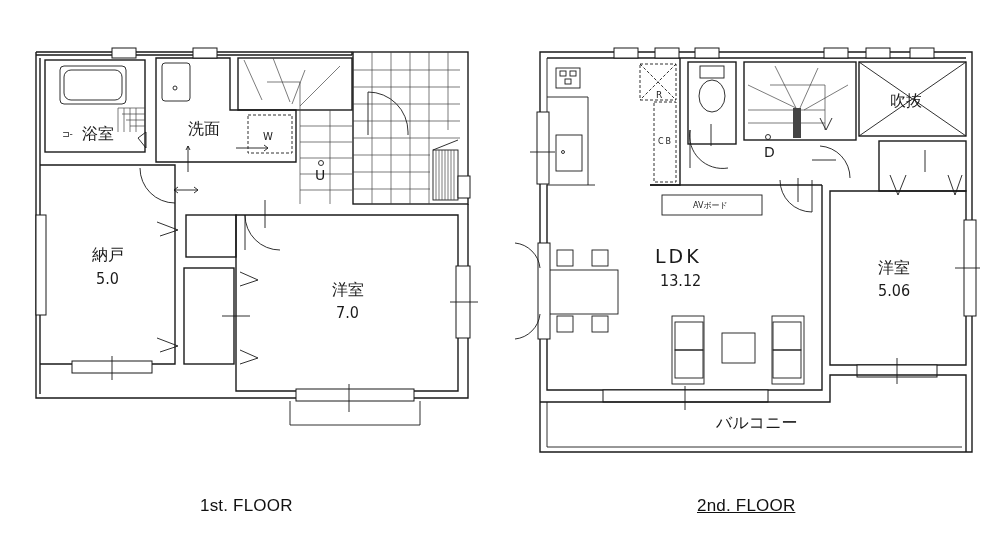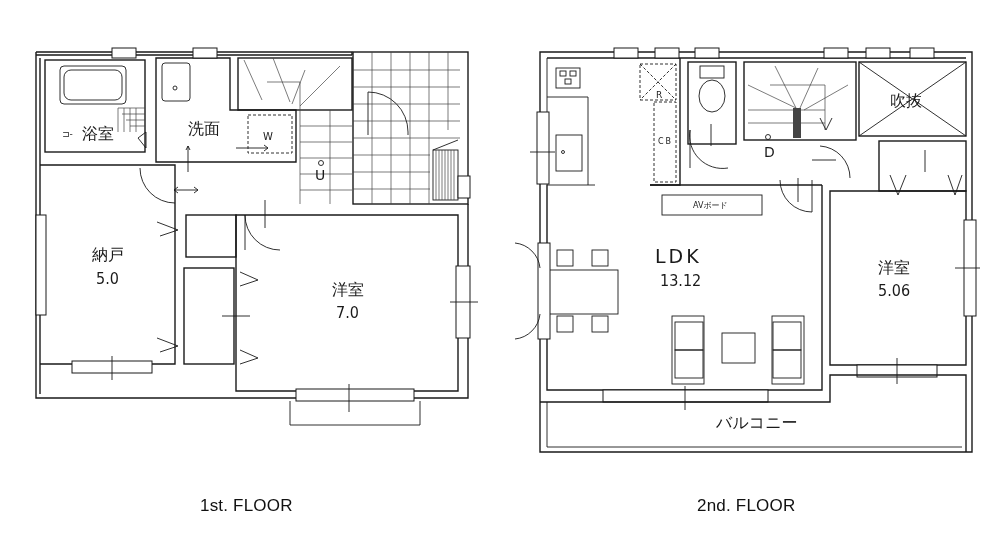--- a/index.html
+++ b/index.html
@@ -186,13 +186,13 @@
     <text class="lbl" x="878" y="273" font-size="16">洋室</text>
     <text class="num" x="878" y="296" font-size="16">5.06</text>
 
     <path class="w" d="M540 402 L830 402 L830 375 L966 375 L966 452"></path>
     <path class="t" d="M547 402 L547 447 L962 447"></path>
     <text class="lbl" x="716" y="428" font-size="16">バルコニー</text>
   </g>
 </svg>
 
 <div class="floor-caption" style="left:200px;top:496px;">1st. FLOOR</div>
-<div class="floor-caption" style="left:697px;top:496px;">2nd. FLOOR</div>
+<div class="floor-caption" style="left:697px;top:496px;text-decoration:underline;">2nd. FLOOR</div>
 
 </body></html>

